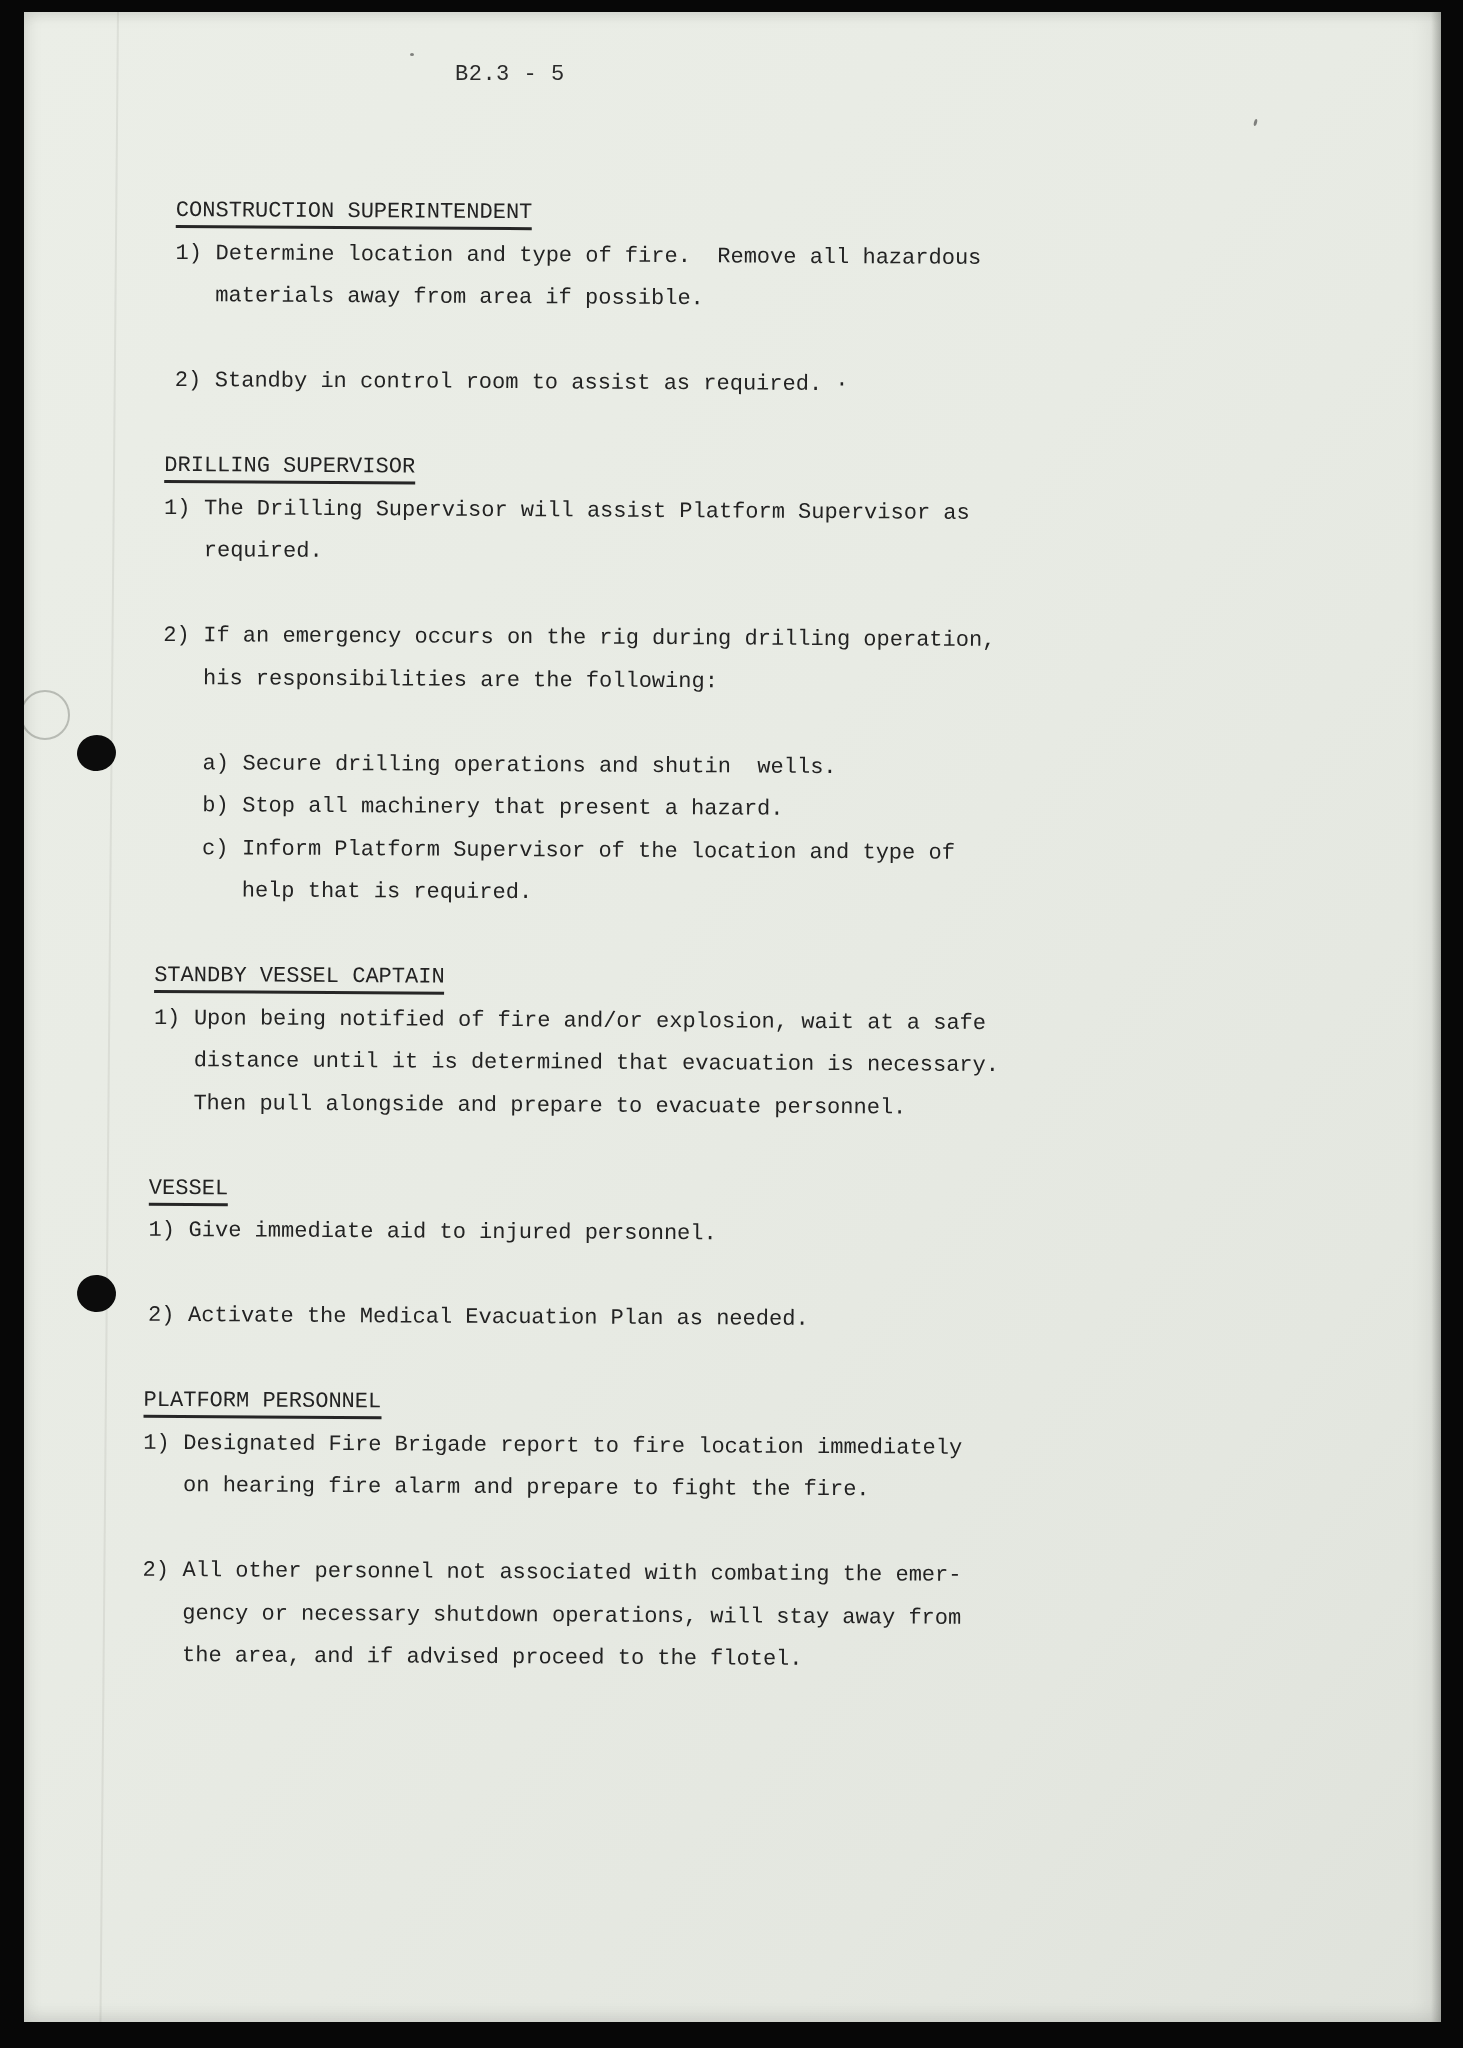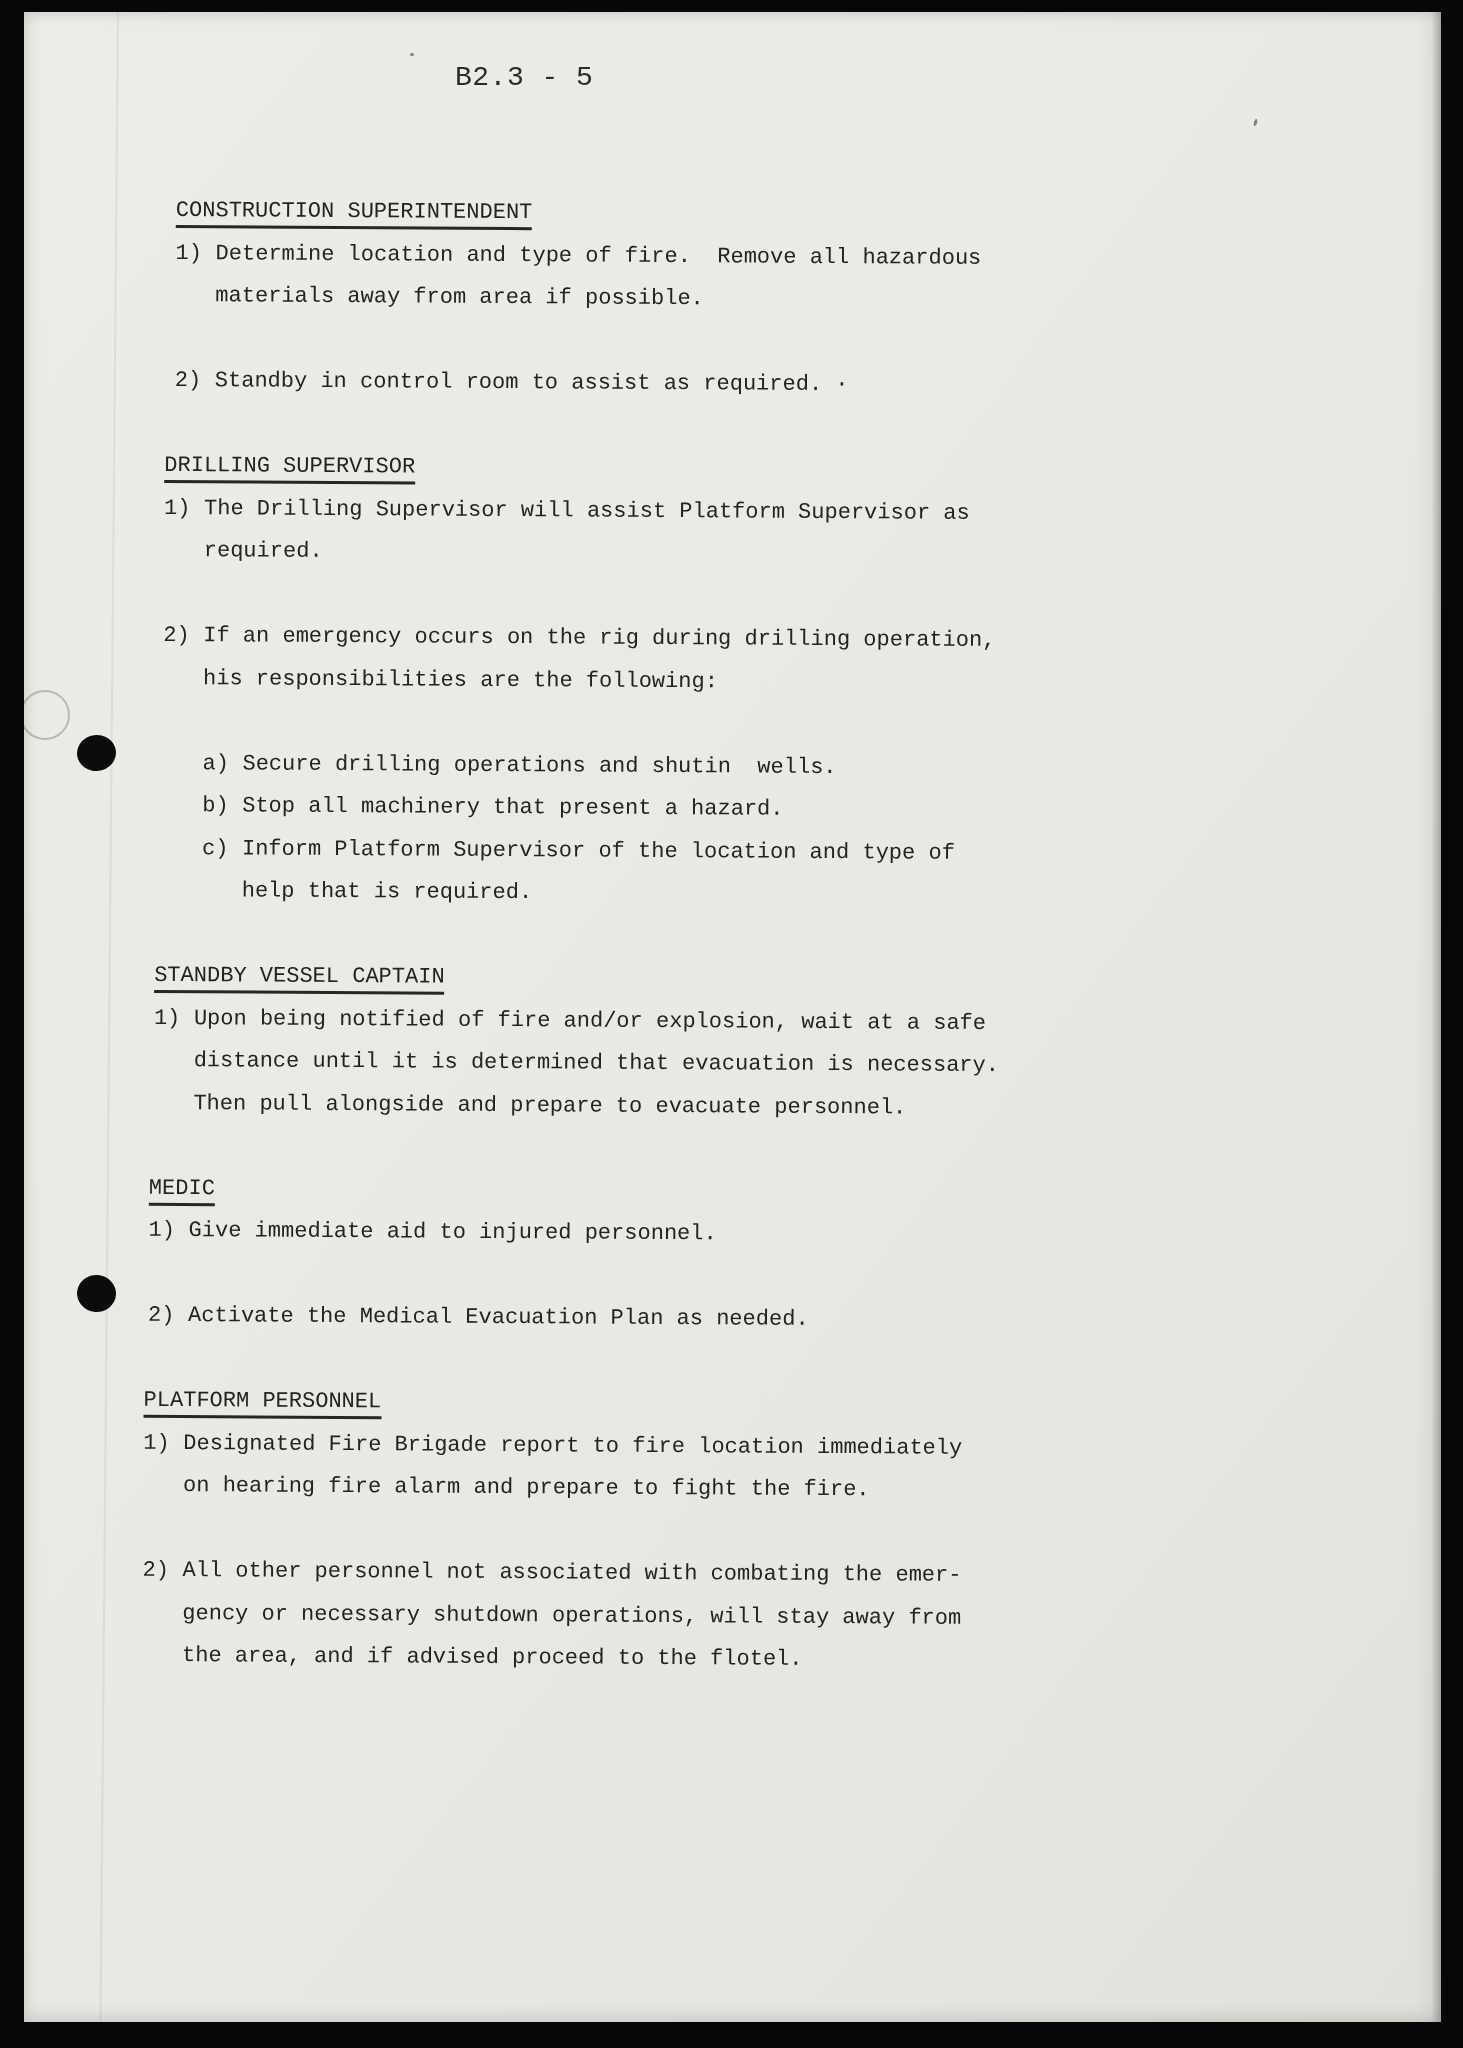--- a/index.html
+++ b/index.html
@@ -13,21 +13,21 @@
     position:absolute;left:24px;top:12px;width:1417px;height:2010px;
     background:linear-gradient(128deg,#ebeee7 0%,#e8ebe4 45%,#e4e7e0 78%,#dfe2db 100%);
     box-shadow:inset -12px 0 20px rgba(0,0,0,0.07),
                inset 0 -8px 16px rgba(0,0,0,0.05),
                inset 8px 0 14px rgba(0,0,0,0.04),
                inset 0 6px 10px rgba(0,0,0,0.03);
     overflow:hidden;
   }
   .page-number{
     position:absolute;left:431px;top:50px;
-    font-size:28px;letter-spacing:.5px;color:#2b2b2b;
+    font-size:22px;letter-spacing:.5px;color:#2b2b2b;
   }
   .content{
     position:absolute;left:0;top:178px;width:100%;
     transform:rotate(0.35deg);transform-origin:150px 0;
     font-size:22px;line-height:42.5px;color:#232323;
   }
   .section{display:block;}
   .section + .section{margin-top:42.5px;}
   .section-title{font-weight:normal;}
   .section-title .u{
@@ -108,21 +108,21 @@
           </div>
         </div>
         <div class="section" style="margin-left: 135px;">
           <div class="section-title"><span class="u">STANDBY VESSEL CAPTAIN</span></div>
           <div class="item tight">
             <span class="marker">1)</span>
             <div class="lines"><div class="line">Upon being notified of fire and/or explosion, wait at a safe</div><div class="line">distance until it is determined that evacuation is necessary.</div><div class="line">Then pull alongside and prepare to evacuate personnel.</div></div>
           </div>
         </div>
         <div class="section" style="margin-left: 131px;">
-          <div class="section-title"><span class="u">MEDIC</span></div>
+          <div class="section-title"><span class="u">VESSEL</span></div>
           <div class="item tight">
             <span class="marker">1)</span>
             <div class="lines"><div class="line">Give immediate aid to injured personnel.</div></div>
           </div>
           <div class="item">
             <span class="marker">2)</span>
             <div class="lines"><div class="line">Activate the Medical Evacuation Plan as needed.</div></div>
           </div>
         </div>
         <div class="section" style="margin-left: 127px;">

